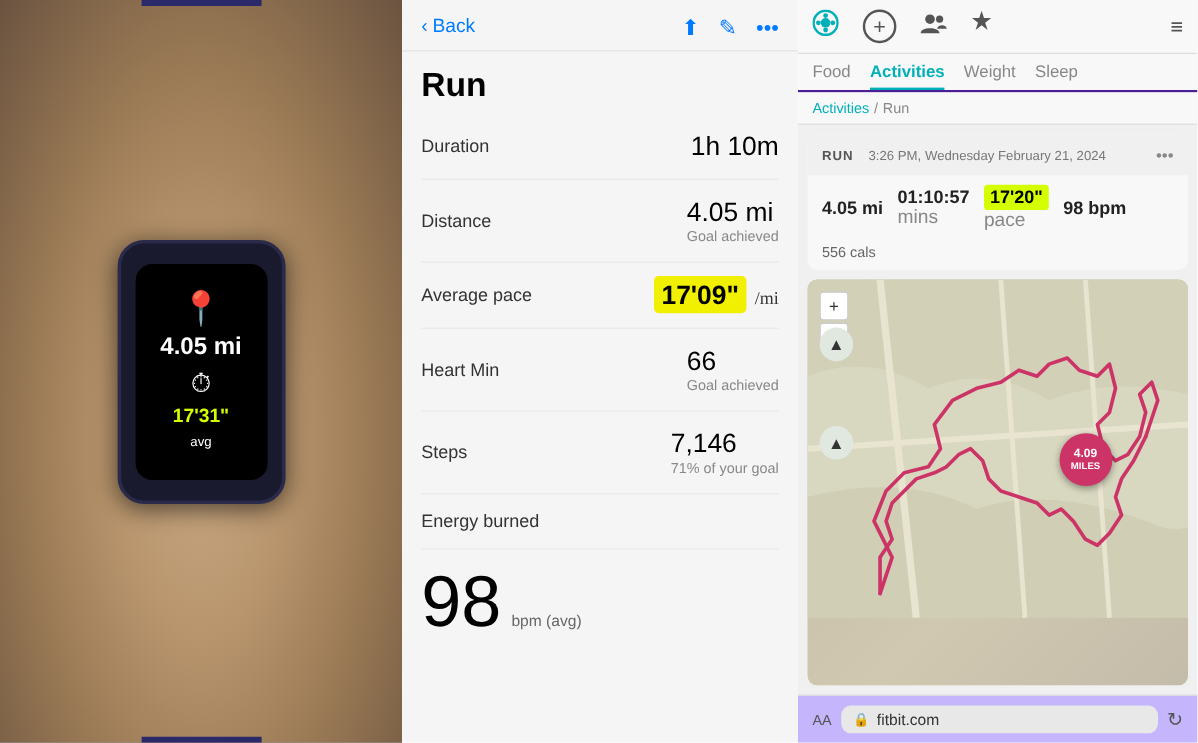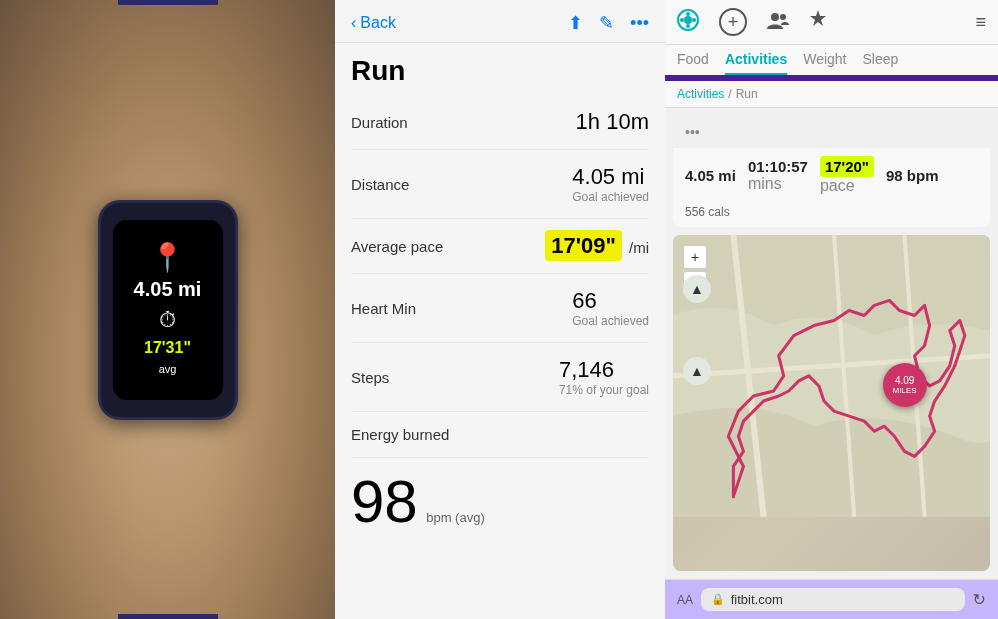--- a/index.html
+++ b/index.html
@@ -212,20 +212,21 @@
       border-radius: 4px;
       font-size: 22px;
       font-weight: bold;
       color: #000;
     }
 
     .per-mi {
       font-size: 15px;
       color: #333;
       margin-left: 3px;
+      font-family: Liberation Serif, serif;
     }
 
     .heart-rate-section {
       padding: 14px 0;
     }
 
     .heart-rate-label {
       font-size: 15px;
       color: #333;
       margin-bottom: 4px;
@@ -296,21 +297,21 @@
       font-size: 18px;
       color: #555;
       cursor: pointer;
     }
 
     .app-tabs {
       background: #f8f8f8;
       display: flex;
       padding: 6px 12px 0;
       gap: 16px;
-      border-bottom: 6px solid #4c1d95;
+      border-bottom: 2px solid #4c1d95;
     }
 
     .app-tab {
       font-size: 14px;
       color: #888;
       padding-bottom: 6px;
       cursor: pointer;
     }
 
     .app-tab.active {
@@ -459,21 +460,21 @@
       background: #cc3366;
       color: white;
       border-radius: 50%;
       width: 44px;
       height: 44px;
       display: flex;
       flex-direction: column;
       align-items: center;
       justify-content: center;
       font-size: 10px;
-      font-weight: normal;
+      font-weight: bold;
       box-shadow: 0 2px 6px rgba(0,0,0,0.4);
     }
 
     .map-nav-btns {
       position: absolute;
       top: 40px;
       left: 10px;
       display: flex;
       flex-direction: column;
       gap: 4px;
@@ -663,20 +664,24 @@
   </div>
 
   <div class="breadcrumb">
     <a>Activities</a>
     <span>/</span>
     <span>Run</span>
   </div>
 
   <div class="run-card">
     <div class="run-card-header">
+      <div>
+        <span class="run-card-title">RUN</span>
+        <span class="run-card-date" style="margin-left:8px;">3:26 PM, Wednesday February 21, 2024</span>
+      </div>
       <span class="three-dots">•••</span>
     </div>
 
     <div class="run-card-stats">
       <div class="stat-item">
         <span class="stat-value">4.05 mi</span>
         <span class="stat-label"></span>
       </div>
       <div class="stat-item">
         <span class="stat-value">01:10:57</span>

